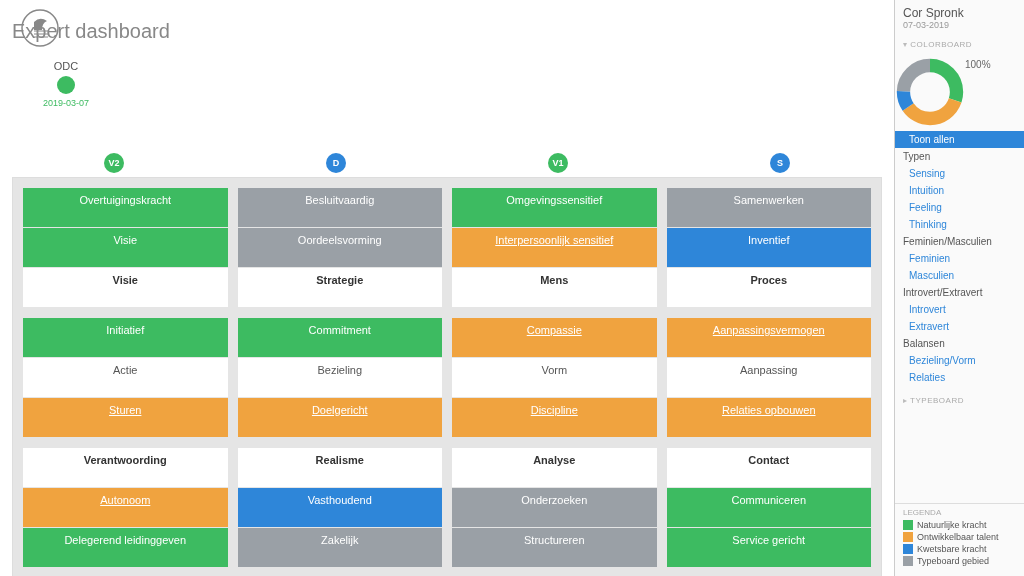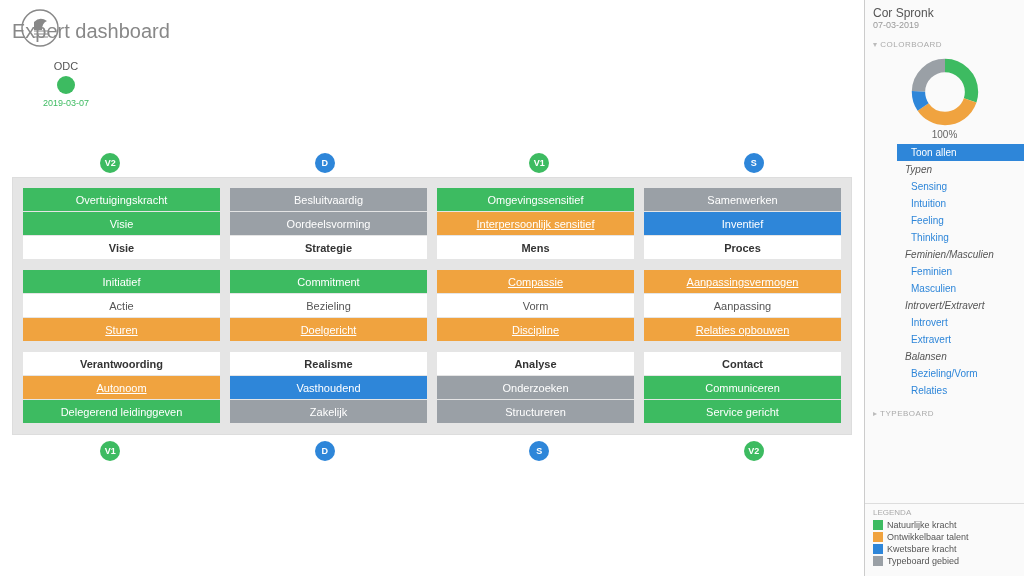--- a/index.html
+++ b/index.html
@@ -73,37 +73,37 @@
     border: 1px solid #ddd;
     padding: 10px;
     display: grid;
     grid-template-columns: repeat(4, 1fr);
     gap: 10px;
   }
   .section {
     background: #fff;
   }
   .bar {
-    height: 24px;
+    height: 40px;
     line-height: 24px;
     text-align: center;
     color: #fff;
     font-size: 11px;
     border-bottom: 1px solid #e5e5e5;
   }
   .bar.green  { background: #3dbb61; }
   .bar.gray   { background: #9aa0a6; }
   .bar.orange { background: #f0a33f; text-decoration: underline; }
   .bar.blue   { background: #2e86d9; }
   .bar.white  { background: #fff; color: #333; font-weight: bold; }
   .bar.plain  { background: #fff; color: #555; }
 
   
   .side {
-    width: 160px;
+    width: 130px;
     border-left: 1px solid #ccc;
     background: #fafafa;
     display: flex;
     flex-direction: column;
     font-size: 10px;
   }
   .side-head { padding: 6px 8px; }
   .side-head .name { font-size: 12px; color: #555; font-weight: 500;}
   .side-head .date { font-size: 9px; color: #999; }
   .side-sub {
@@ -113,36 +113,33 @@
     text-transform: uppercase;
     letter-spacing: 0.5px;
   }
   .side-sub::before {
     content: "▸ ";
     color: #bbb;
   }
   .side-sub.open::before { content: "▾ "; }
   .chart-wrap {
     display: flex;
-    flex-direction: column;
-    align-items: center;
     padding: 4px 0;
   }
   .chart-pct { font-size: 10px; color: #666; margin-top: 2px;}
-  .side-list { padding: 0 0 6px 0; margin-left: 32px; }
+  .side-list { padding: 0 0 6px 0; }
   .side-item {
     padding: 3px 8px 3px 14px;
     color: #2e86d9;
     cursor: pointer;
   }
   .side-item.header {
     color: #555;
     padding-left: 8px;
     cursor: default;
-    font-style: italic;
   }
   .side-item.active {
     background: #2e86d9;
     color: #fff;
   }
   .legend {
     margin-top: auto;
     border-top: 1px solid #ddd;
     padding: 4px 8px 8px 8px;
     font-size: 9px;

